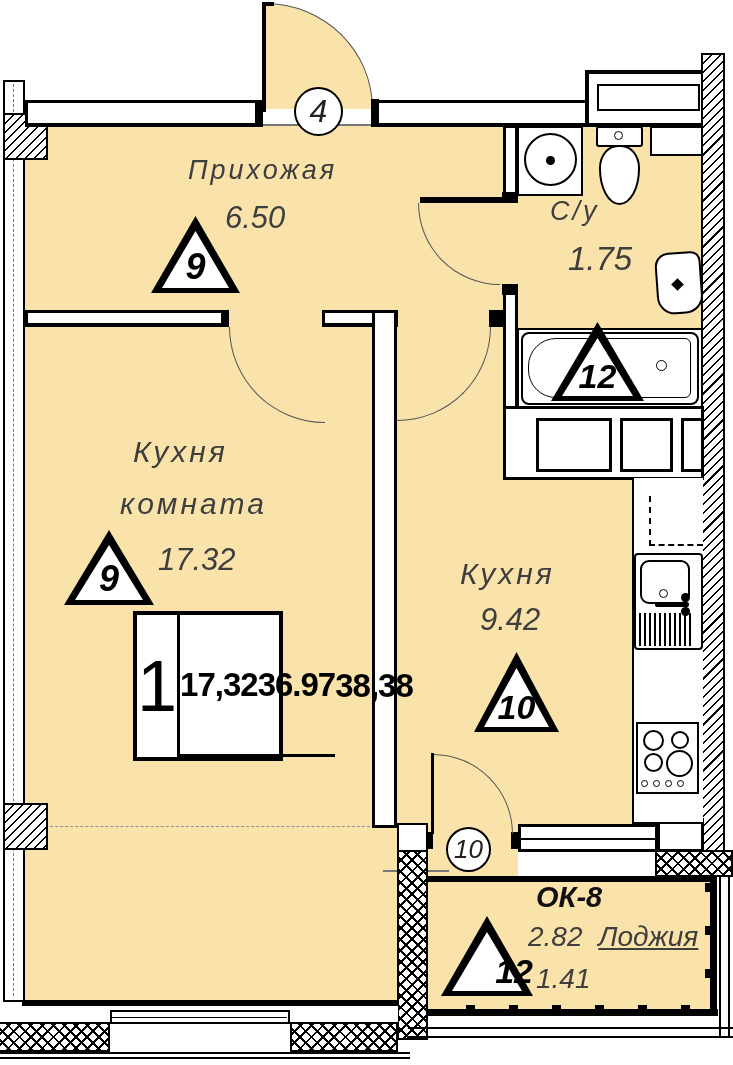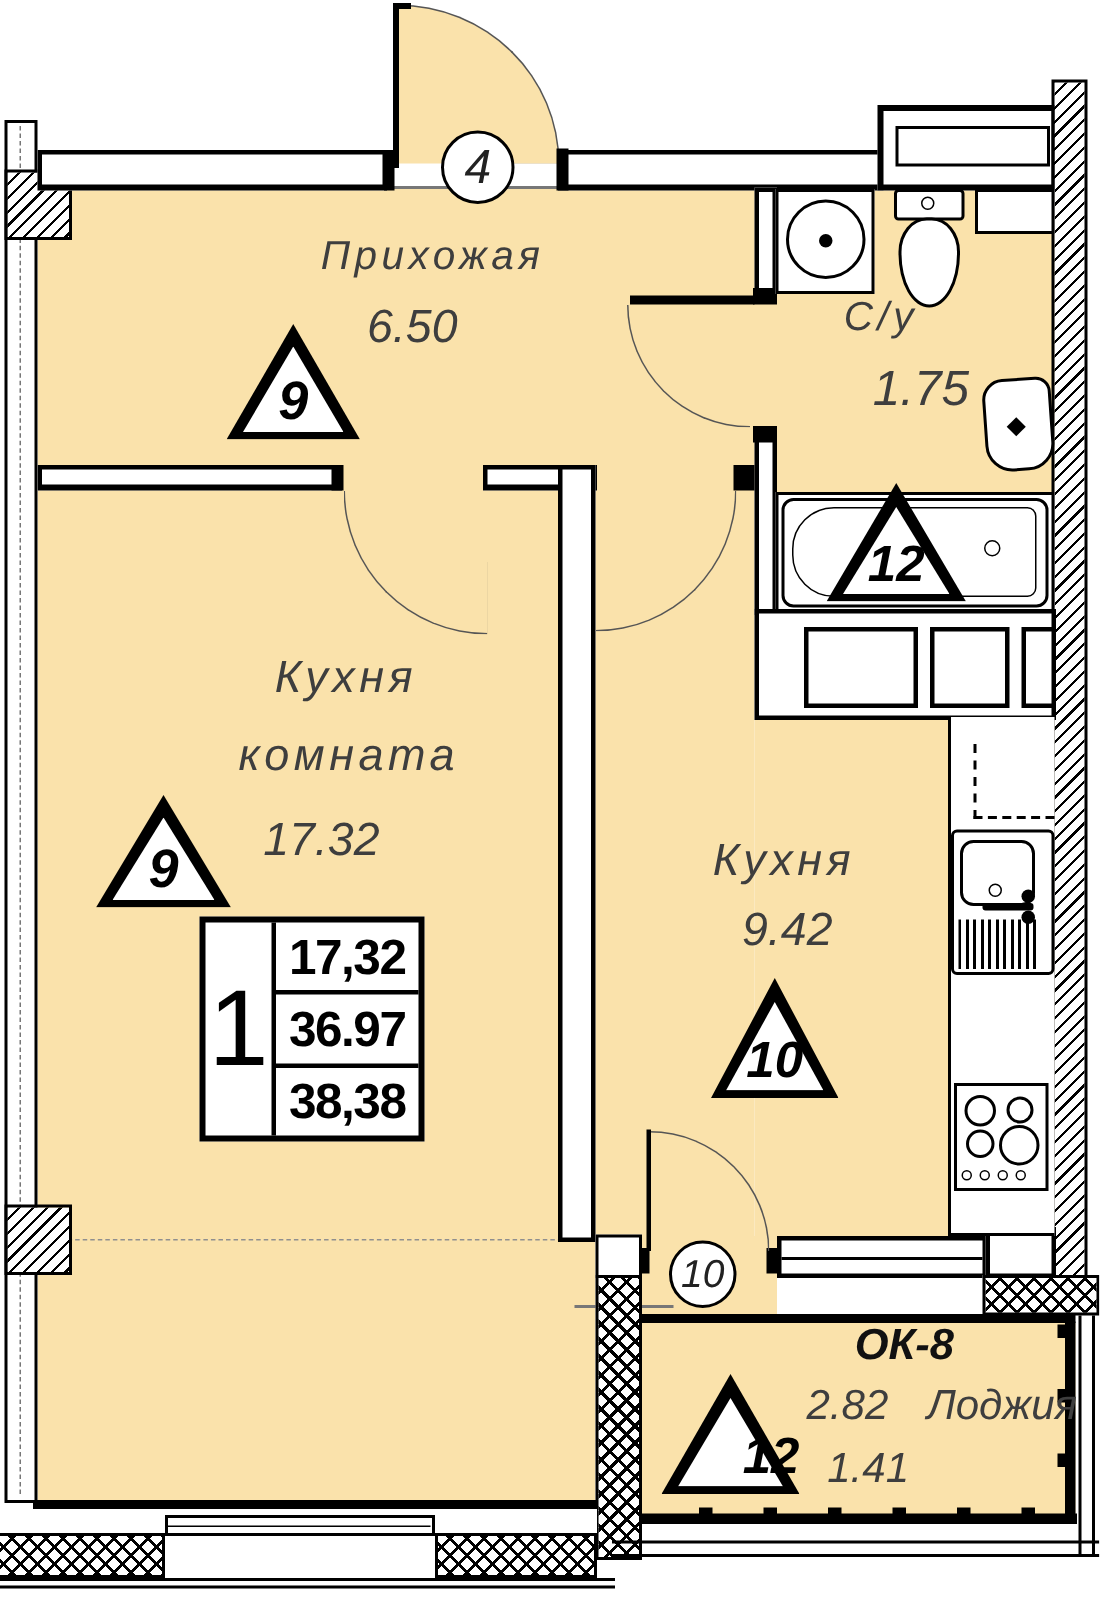--- a/index.html
+++ b/index.html
@@ -8,39 +8,39 @@
   .abs{position:absolute;box-sizing:border-box;}
   .yellow{position:absolute;background:var(--floor-fill,#fae2ab);}
   .wall{position:absolute;box-sizing:border-box;background:#fff;border:3px solid var(--line,#000);}
   .blk{position:absolute;background:var(--line,#000);}
   .hatchd{position:absolute;box-sizing:border-box;border:2.5px solid #000;
           background:repeating-linear-gradient(135deg,#fff 0 5px,#000 5px 6.5px);}
   .hatchx{position:absolute;box-sizing:border-box;border:2.5px solid #000;background-color:#fff;
           background-image:repeating-linear-gradient(45deg,transparent 0 6px,#000 6px 8px),
                            repeating-linear-gradient(135deg,transparent 0 6px,#000 6px 8px);}
   .arc{position:absolute;box-sizing:border-box;}
-  .lbl{position:absolute;font-style:italic;color:#3e3e3e;white-space:nowrap;text-align:right;}
+  .lbl{position:absolute;font-style:italic;color:#3e3e3e;white-space:nowrap;text-align:left;}
   .thin{letter-spacing:3px;}
   .fix{position:absolute;box-sizing:border-box;background:#fff;border:2.5px solid #000;}
   .ring{position:absolute;box-sizing:border-box;border:2px solid #000;border-radius:50%;background:transparent;}
   .post{position:absolute;width:9px;height:9px;background:#000;}
   .tri{position:absolute;}
   .tri .t-outer{position:absolute;left:0;top:0;width:100%;height:100%;background:#000;
        clip-path:polygon(50% 0,100% 100%,0 100%);}
   .tri .t-inner{position:absolute;background:#fff;clip-path:polygon(50% 0,100% 100%,0 100%);}
   .tri .t-num{position:absolute;left:0;right:0;bottom:5px;text-align:center;
        font-weight:bold;font-style:italic;color:#000;}
   .circle-marker{position:absolute;box-sizing:border-box;border:2.5px solid #000;border-radius:50%;
        background:#fff;display:flex;align-items:center;justify-content:center;
        font-style:italic;color:#222;}
   #apt-table{position:absolute;left:133px;top:611px;width:150px;height:150px;display:flex;
        border:4px solid #000;background:#fff;box-sizing:border-box;}
   #apt-table .col-left{width:44px;border-right:3px solid #000;display:flex;align-items:center;
        justify-content:center;font-size:72px;color:#000;}
-  #apt-table .col-right{flex:1;display:flex;flex-direction:column;}
+  #apt-table .col-right{flex:1;display:flex;flex-direction:row;}
   #apt-table .cell{flex:1;display:flex;align-items:center;justify-content:center;
        font-size:33px;font-weight:bold;letter-spacing:-1px;color:#000;border-bottom:3px solid #000;}
   #apt-table .cell:last-child{border-bottom:none;}
 </style>
 </head>
 <body>
 
 <div id="plan">
 
   <div class="yellow" style="left:25px;top:125px;width:493px;height:190px;"></div>
@@ -164,28 +164,28 @@
   <div class="ring" style="left:641px;top:780px;width:7px;height:7px;border-width:1.5px;"></div>
   <div class="ring" style="left:653px;top:780px;width:7px;height:7px;border-width:1.5px;"></div>
   <div class="ring" style="left:665px;top:780px;width:7px;height:7px;border-width:1.5px;"></div>
   <div class="ring" style="left:677px;top:780px;width:7px;height:7px;border-width:1.5px;"></div>
 
   <div class="lbl thin" style="left:188px;top:155px;width:175px;font-size:27px;">Прихожая</div>
   <div class="lbl" style="left:225px;top:200px;width:80px;font-size:31px;">6.50</div>
   <div class="lbl thin" style="left:550px;top:196px;width:62px;font-size:27px;">С/у</div>
   <div class="lbl" style="left:568px;top:240px;width:78px;font-size:33px;">1.75</div>
   <div class="lbl thin" style="left:133px;top:435px;width:145px;font-size:30px;">Кухня</div>
-  <div class="lbl thin" style="left:136px;top:487px;width:170px;font-size:30px;">комната</div>
+  <div class="lbl thin" style="left:120px;top:487px;width:170px;font-size:30px;">комната</div>
   <div class="lbl" style="left:158px;top:542px;width:95px;font-size:31px;">17.32</div>
   <div class="lbl thin" style="left:460px;top:557px;width:110px;font-size:30px;">Кухня</div>
   <div class="lbl" style="left:480px;top:602px;width:75px;font-size:31px;">9.42</div>
   <div class="lbl" style="left:536px;top:881px;width:100px;font-size:29px;font-weight:bold;color:#111;">ОК-8</div>
   <div class="lbl" style="left:528px;top:921px;width:190px;font-size:28px;">
     <span>2.82</span>
-    <span style="margin-left:18px;">Лоджия</span>
+    <span style="margin-left:8px;text-decoration:underline;">Лоджия</span>
   </div>
   <div class="lbl" style="left:536px;top:963px;width:70px;font-size:28px;">1.41</div>
 
   <div class="tri" style="left:151px;top:216px;width:89px;height:77px;">
     <div class="t-outer"></div>
     <div class="t-inner" style="left:11px;top:15px;width:67px;height:57px;"></div>
     <div class="t-num" style="font-size:36px;">9</div>
   </div>
   <div class="tri" style="left:64px;top:530px;width:90px;height:75px;">
     <div class="t-outer"></div>

